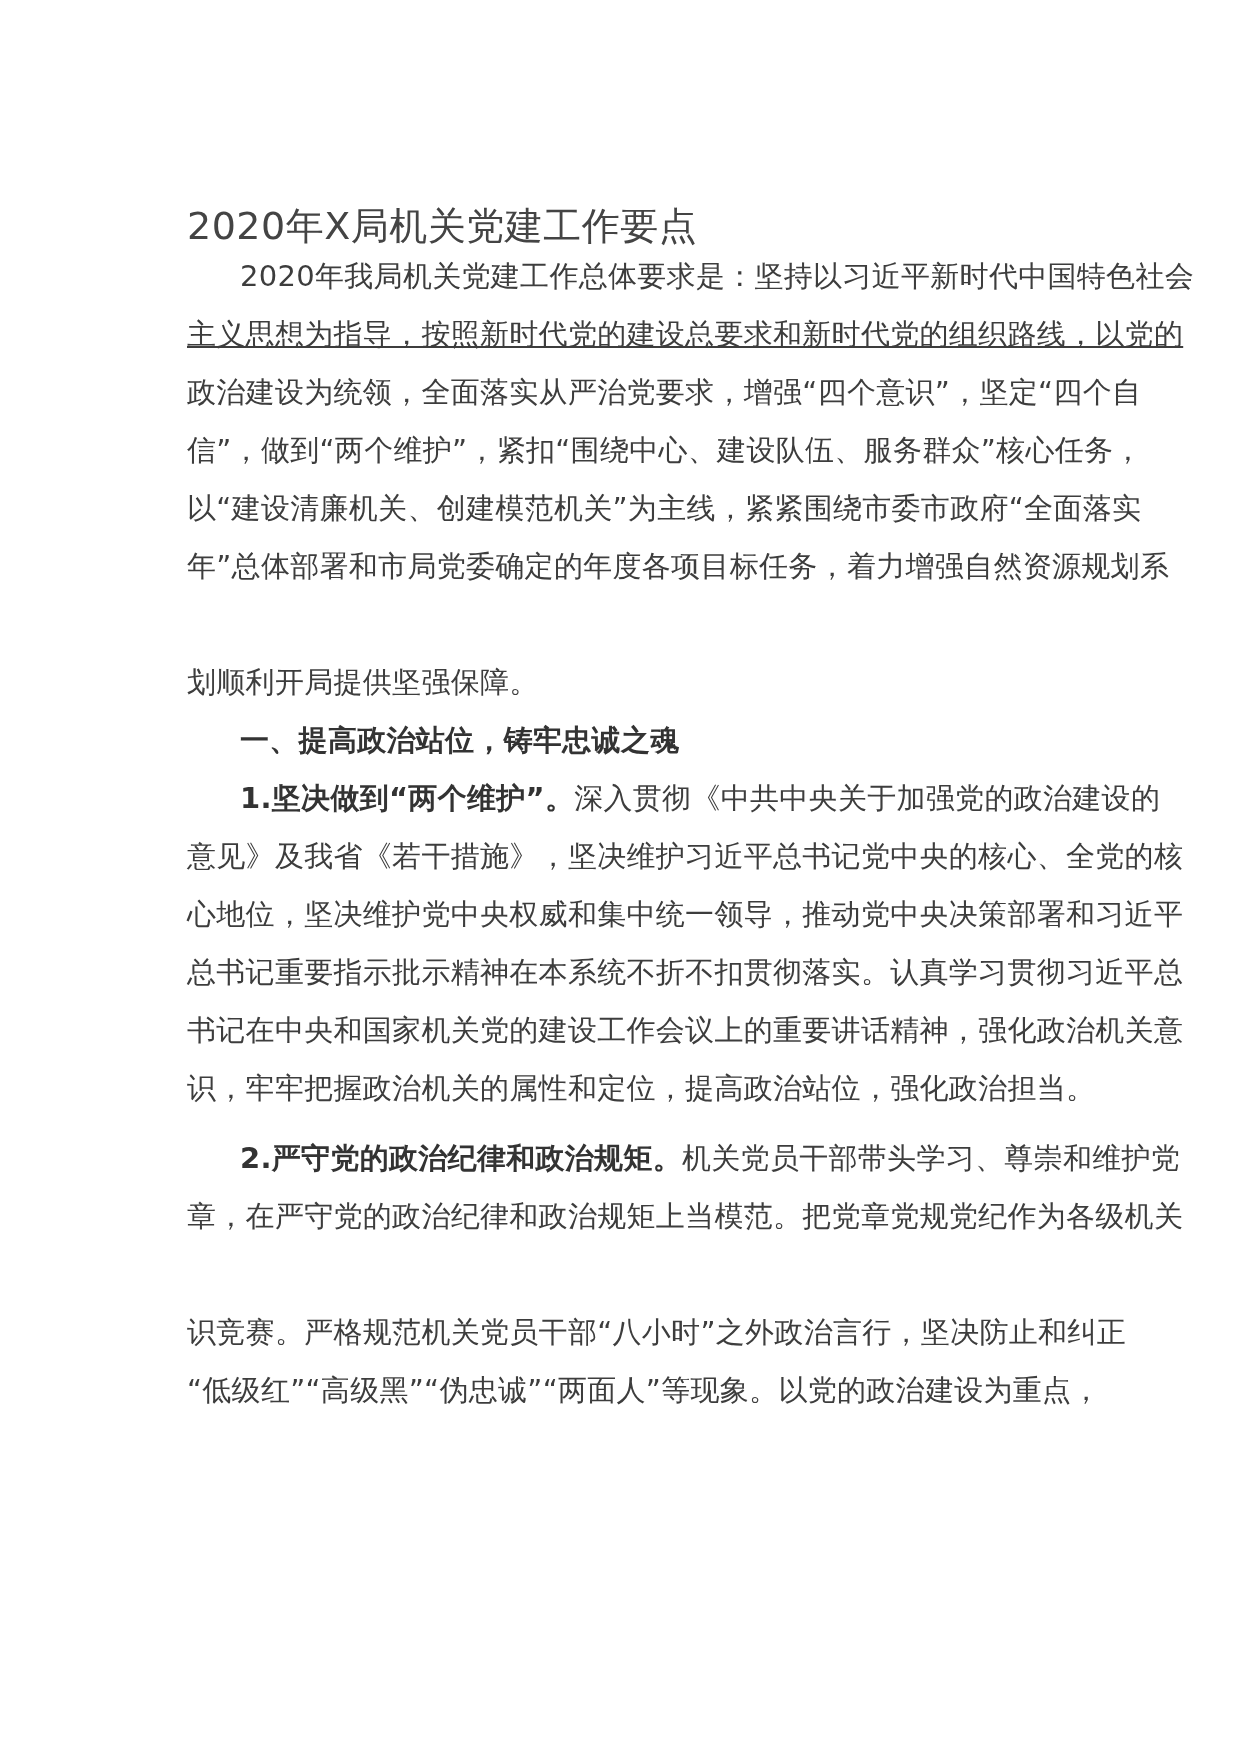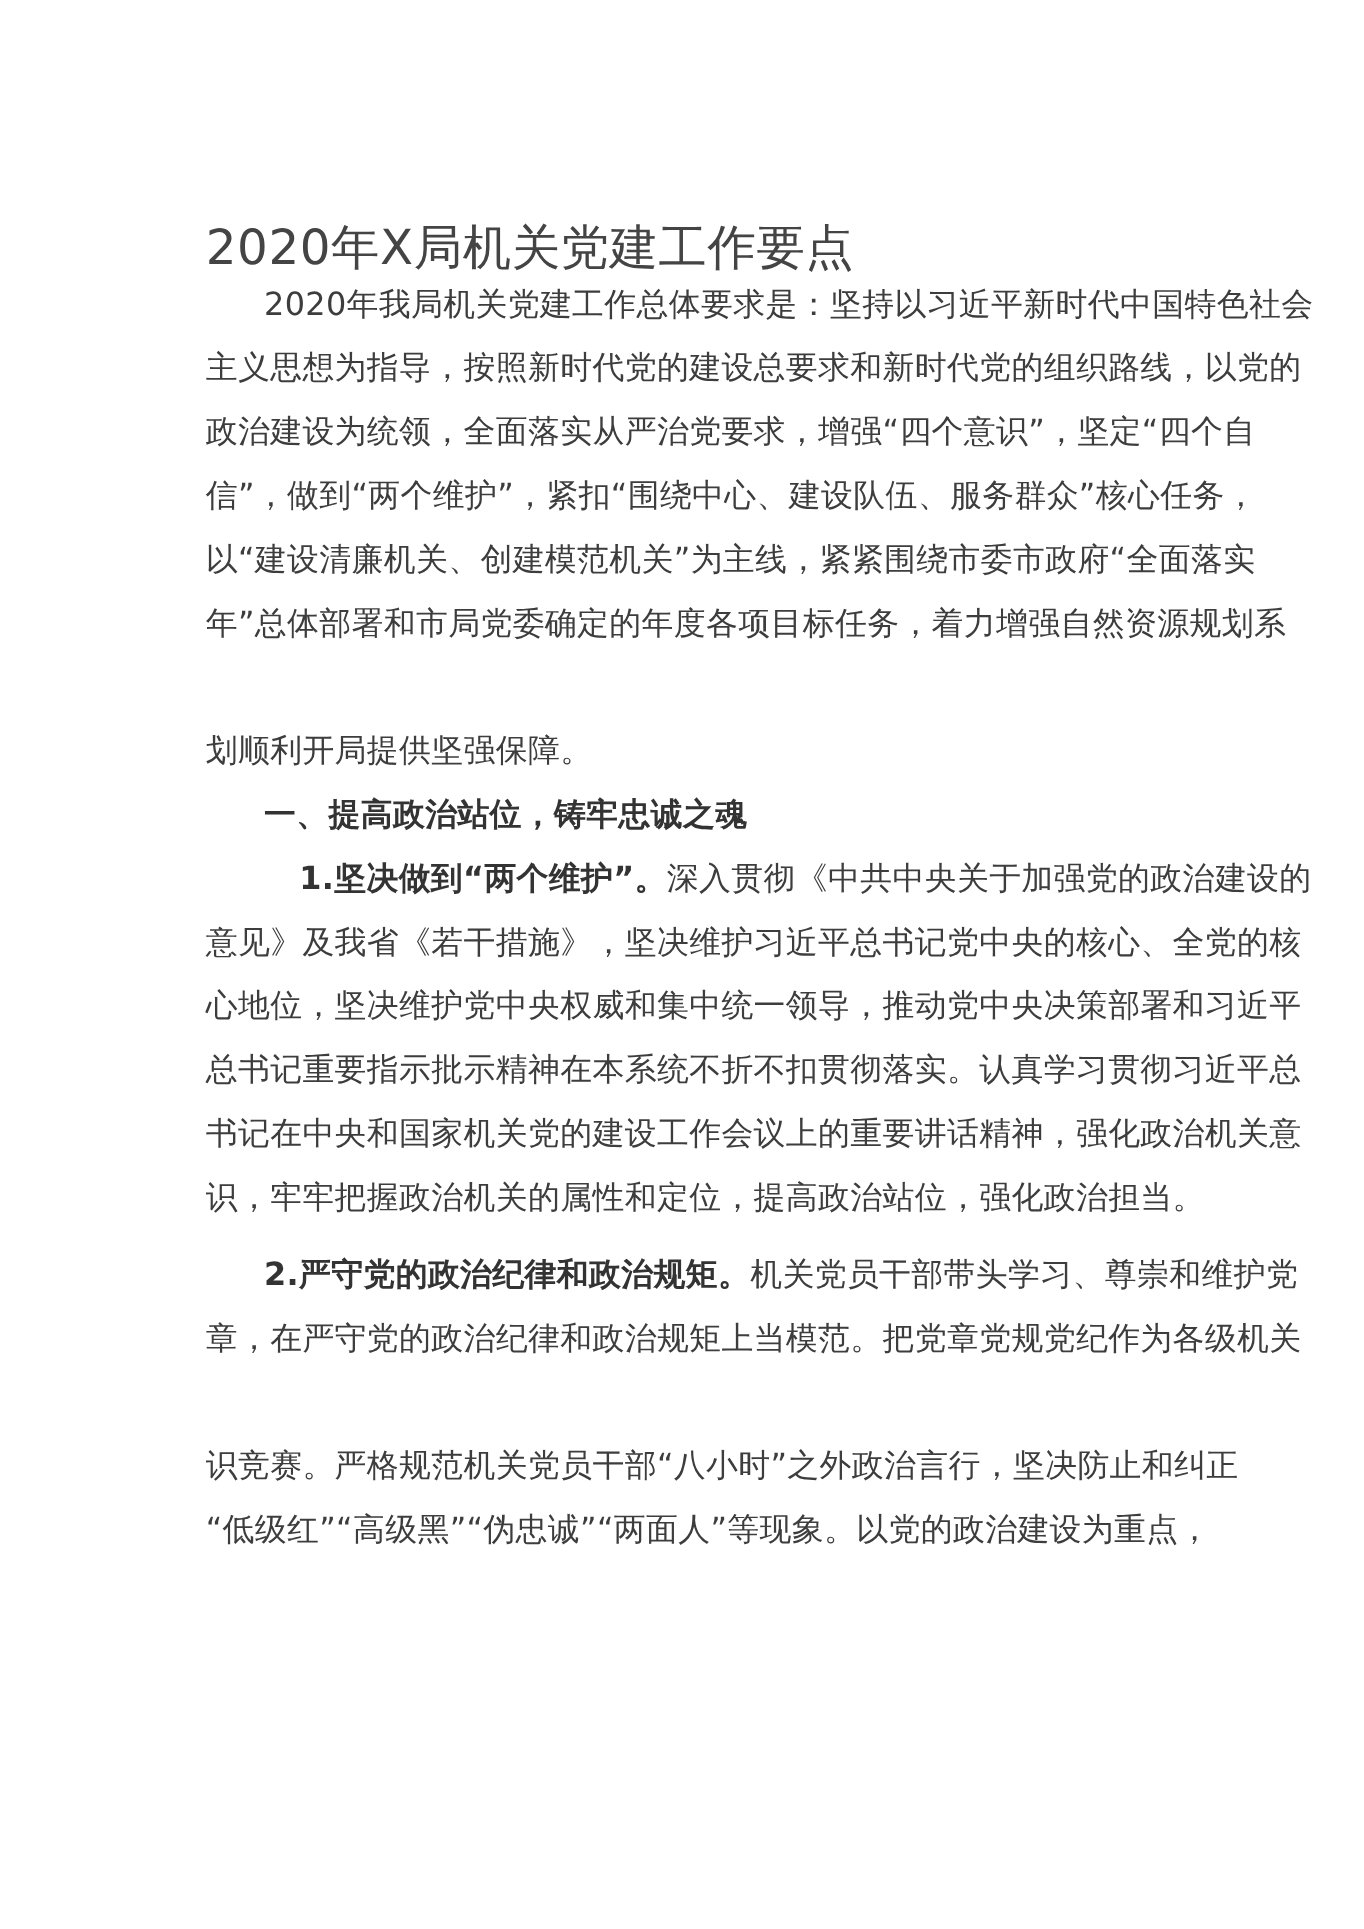--- a/index.html
+++ b/index.html
@@ -1,44 +1,44 @@
 <!DOCTYPE html>
 <html><head>
 <meta charset="utf-8">
 <style>
   html, body { margin: 0; padding: 0; background: #ffffff; }
   body { width: 1240px; height: 1754px; position: relative; overflow: hidden;
          font-family: "DejaVu Sans", "Liberation Sans", sans-serif; color: #3a3a3a; }
   .page { position: absolute; left: 0; top: 0; width: 1240px; height: 1754px; }
-  .title { position: absolute; left: 187px; top: 200px; font-size: 44px; line-height: 52px;
+  .title { position: absolute; left: 187px; top: 200px; font-size: 38px; line-height: 52px;
            color: #444444; white-space: nowrap; letter-spacing: 0.5px; }
   .line { position: absolute; left: 187px; width: 880px; font-size: 29px; line-height: 32px;
           white-space: nowrap; color: #3d3d3d; letter-spacing: 0.3px; }
   .indent { left: 240px; }
   .heading { font-weight: bold; color: #333333; }
   .b { font-weight: bold; color: #333333; }
 </style>
 </head>
 <body>
 
 <div class="page">
 
   <div class="title">2020年X局机关党建工作要点</div>
 
   <div class="line indent" style="top:260px;">2020年我局机关党建工作总体要求是：坚持以习近平新时代中国特色社会</div>
-  <div class="line" style="top:318px;">主义思想为指导，按照新时代党的建设总要求和新时代党的组织路线，以党的</div>
+  <div class="line" style="top:318px;text-decoration:underline;">主义思想为指导，按照新时代党的建设总要求和新时代党的组织路线，以党的</div>
   <div class="line" style="top:376px;">政治建设为统领，全面落实从严治党要求，增强“四个意识”，坚定“四个自</div>
   <div class="line" style="top:434px;">信”，做到“两个维护”，紧扣“围绕中心、建设队伍、服务群众”核心任务，</div>
   <div class="line" style="top:492px;">以“建设清廉机关、创建模范机关”为主线，紧紧围绕市委市政府“全面落实</div>
   <div class="line" style="top:550px;">年”总体部署和市局党委确定的年度各项目标任务，着力增强自然资源规划系</div>
   <div class="line" style="top:666px;">划顺利开局提供坚强保障。</div>
 
   <div class="line indent heading" style="top:724px;">一、提高政治站位，铸牢忠诚之魂</div>
 
-  <div class="line indent" style="top:782px;margin-left:32px;">
+  <div class="line indent" style="top:782px;">
     <span class="b">1.坚决做到“两个维护”。</span><span>深入贯彻《中共中央关于加强党的政治建设的</span>
   </div>
   <div class="line" style="top:840px;text-align:right;">意见》及我省《若干措施》，坚决维护习近平总书记党中央的核心、全党的核</div>
   <div class="line" style="top:898px;">心地位，坚决维护党中央权威和集中统一领导，推动党中央决策部署和习近平</div>
   <div class="line" style="top:956px;">总书记重要指示批示精神在本系统不折不扣贯彻落实。认真学习贯彻习近平总</div>
   <div class="line" style="top:1014px;">书记在中央和国家机关党的建设工作会议上的重要讲话精神，强化政治机关意</div>
   <div class="line" style="top:1072px;">识，牢牢把握政治机关的属性和定位，提高政治站位，强化政治担当。</div>
 
   <div class="line indent" style="top:1142px;">
     <span class="b">2.严守党的政治纪律和政治规矩。</span><span>机关党员干部带头学习、尊崇和维护党</span>

